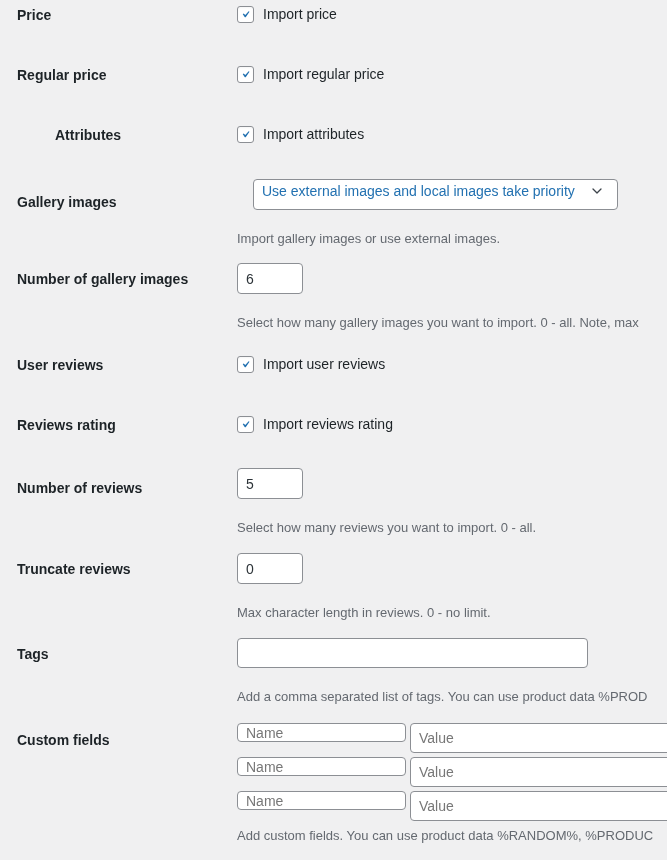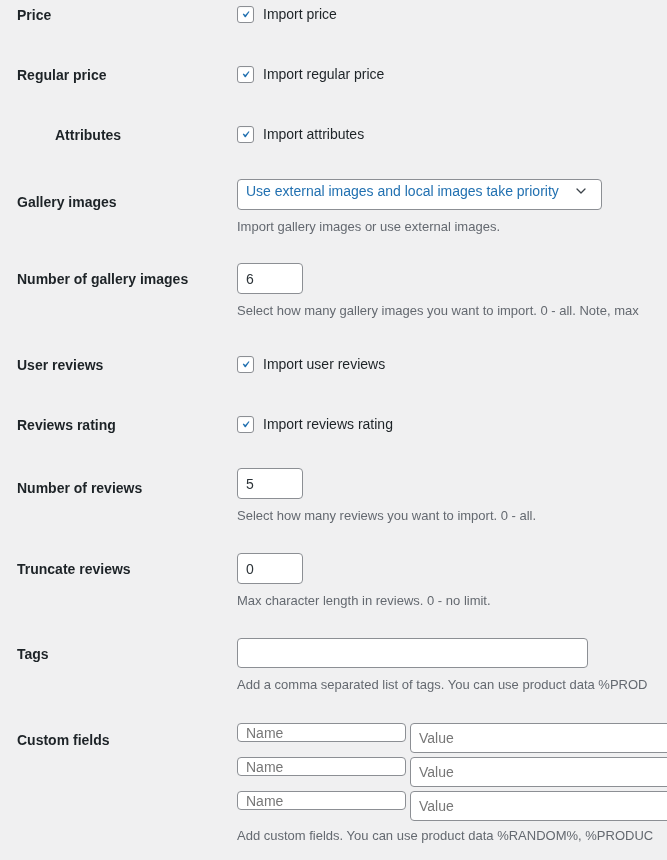--- a/index.html
+++ b/index.html
@@ -59,20 +59,21 @@
     border-radius: 4px;
     background: #fff;
     color: #2271b1;
     font-size: 14px;
     font-family: "Liberation Sans", sans-serif;
     display: flex;
     align-items: center;
     padding: 0 8px 8px 8px;
     position: relative;
     box-shadow: 0 0 0 transparent;
+    margin-left: 16px;
   }
   .select-label {
     flex: 1;
     white-space: nowrap;
     overflow: hidden;
   }
   .chev {
     width: 16px;
     height: 16px;
     margin-right: 4px;
@@ -116,21 +117,21 @@
     width: 312px;
     height: 30px;
     margin-left: 4px;
   }
 
   
   .desc {
     font-size: 13px;
     color: #646970;
     line-height: 1.4;
-    margin-top: 8px;
+    margin-top: 20px;
     white-space: nowrap;
     overflow: hidden;
   }
 
   
   .abs-row { position: absolute; left: 0; width: 667px; }
   .abs-label {
     position: absolute;
     left: 17px;
     font-weight: bold;

